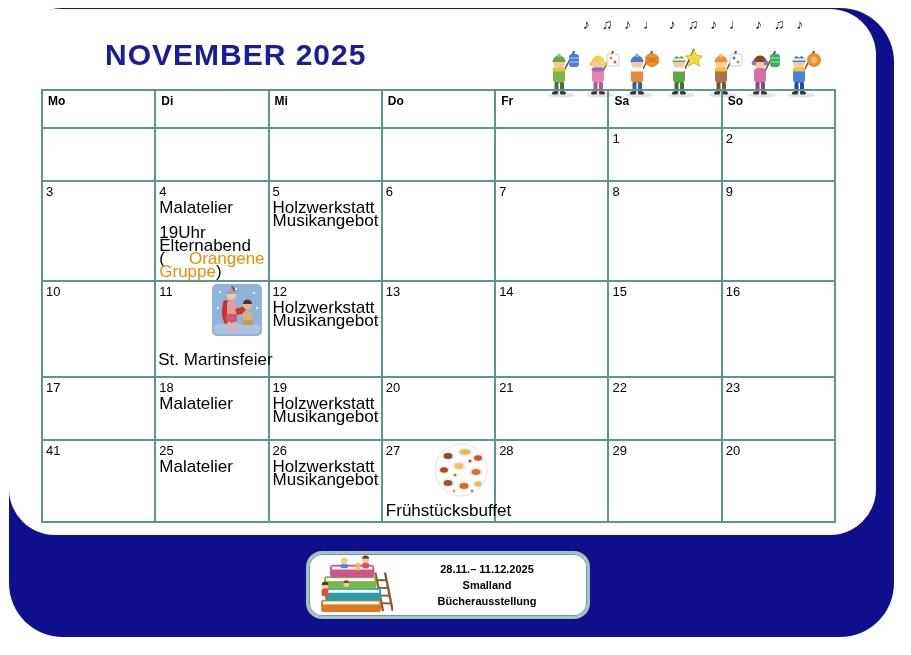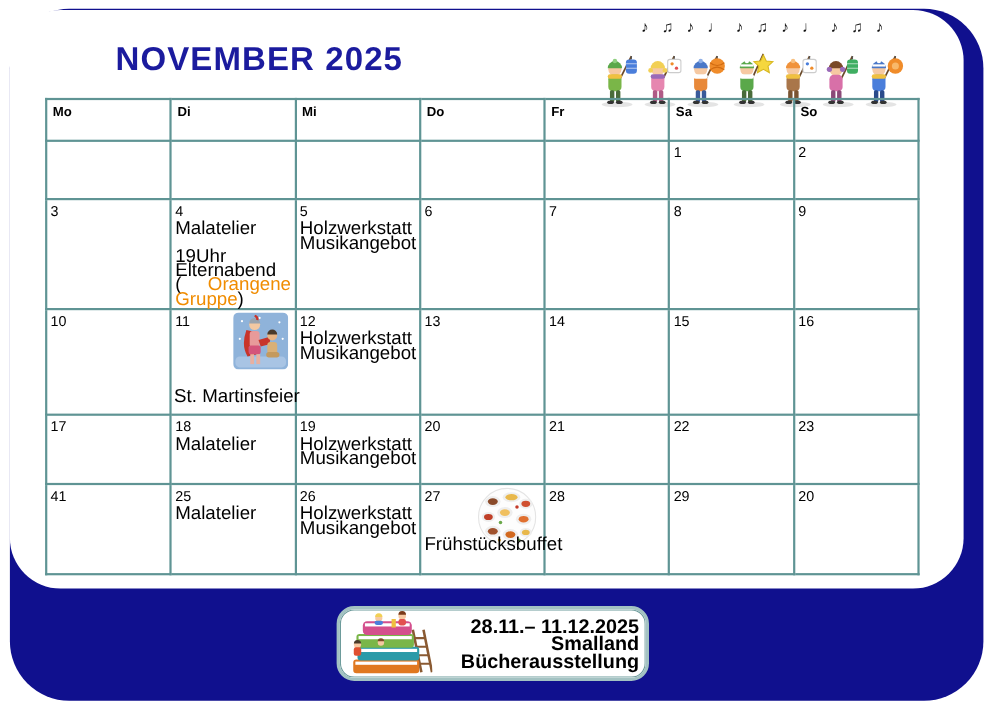--- a/index.html
+++ b/index.html
@@ -52,31 +52,31 @@
   tr.r2{height:77px;}
   tr.r3{height:96px;}
   tr.r4{height:63px;padding-left:24px;}
   tr.r5{height:82px;}
   .day{font-size:13px;line-height:16px;margin-bottom:1px;}
   .ev{font-size:17px;line-height:13px;}
   .ev-spacer{height:12px;}
   .orange{color:var(--orange_text);font-weight:normal;margin-left:24px;}
   .cell-img-right{position:absolute;top:2px;right:6px;}
   .txt-bottom{position:absolute;left:2px;bottom:10px;white-space:nowrap;}
-  .txt-bottom27{position:absolute;left:3px;bottom:20px;white-space:nowrap;margin-top:37px;}
+  .txt-bottom27{position:absolute;left:3px;bottom:4px;white-space:nowrap;margin-top:37px;}
   
   .banner{
     position:absolute;left:306px;top:551px;width:284px;height:68px;
     background:#ffffff;border:3px solid #a3c2c2;border-radius:16px;
     box-shadow:inset 0 0 0 1px #6d9b9b;
     display:flex;align-items:center;
   }
   .banner .books{margin-left:8px;flex:0 0 auto;}
   .banner .btxt{
-    flex:1;text-align:right;font-size:18px;line-height:16px;font-weight:bold;
+    flex:1;text-align:center;font-size:11px;line-height:16px;font-weight:bold;
     padding-right:6px;
   }
 </style>
 </head>
 <body>
 
 <div class="card"></div>
 <div class="sheet"></div>
 
 <div class="page-title">NOVEMBER 2025</div>

